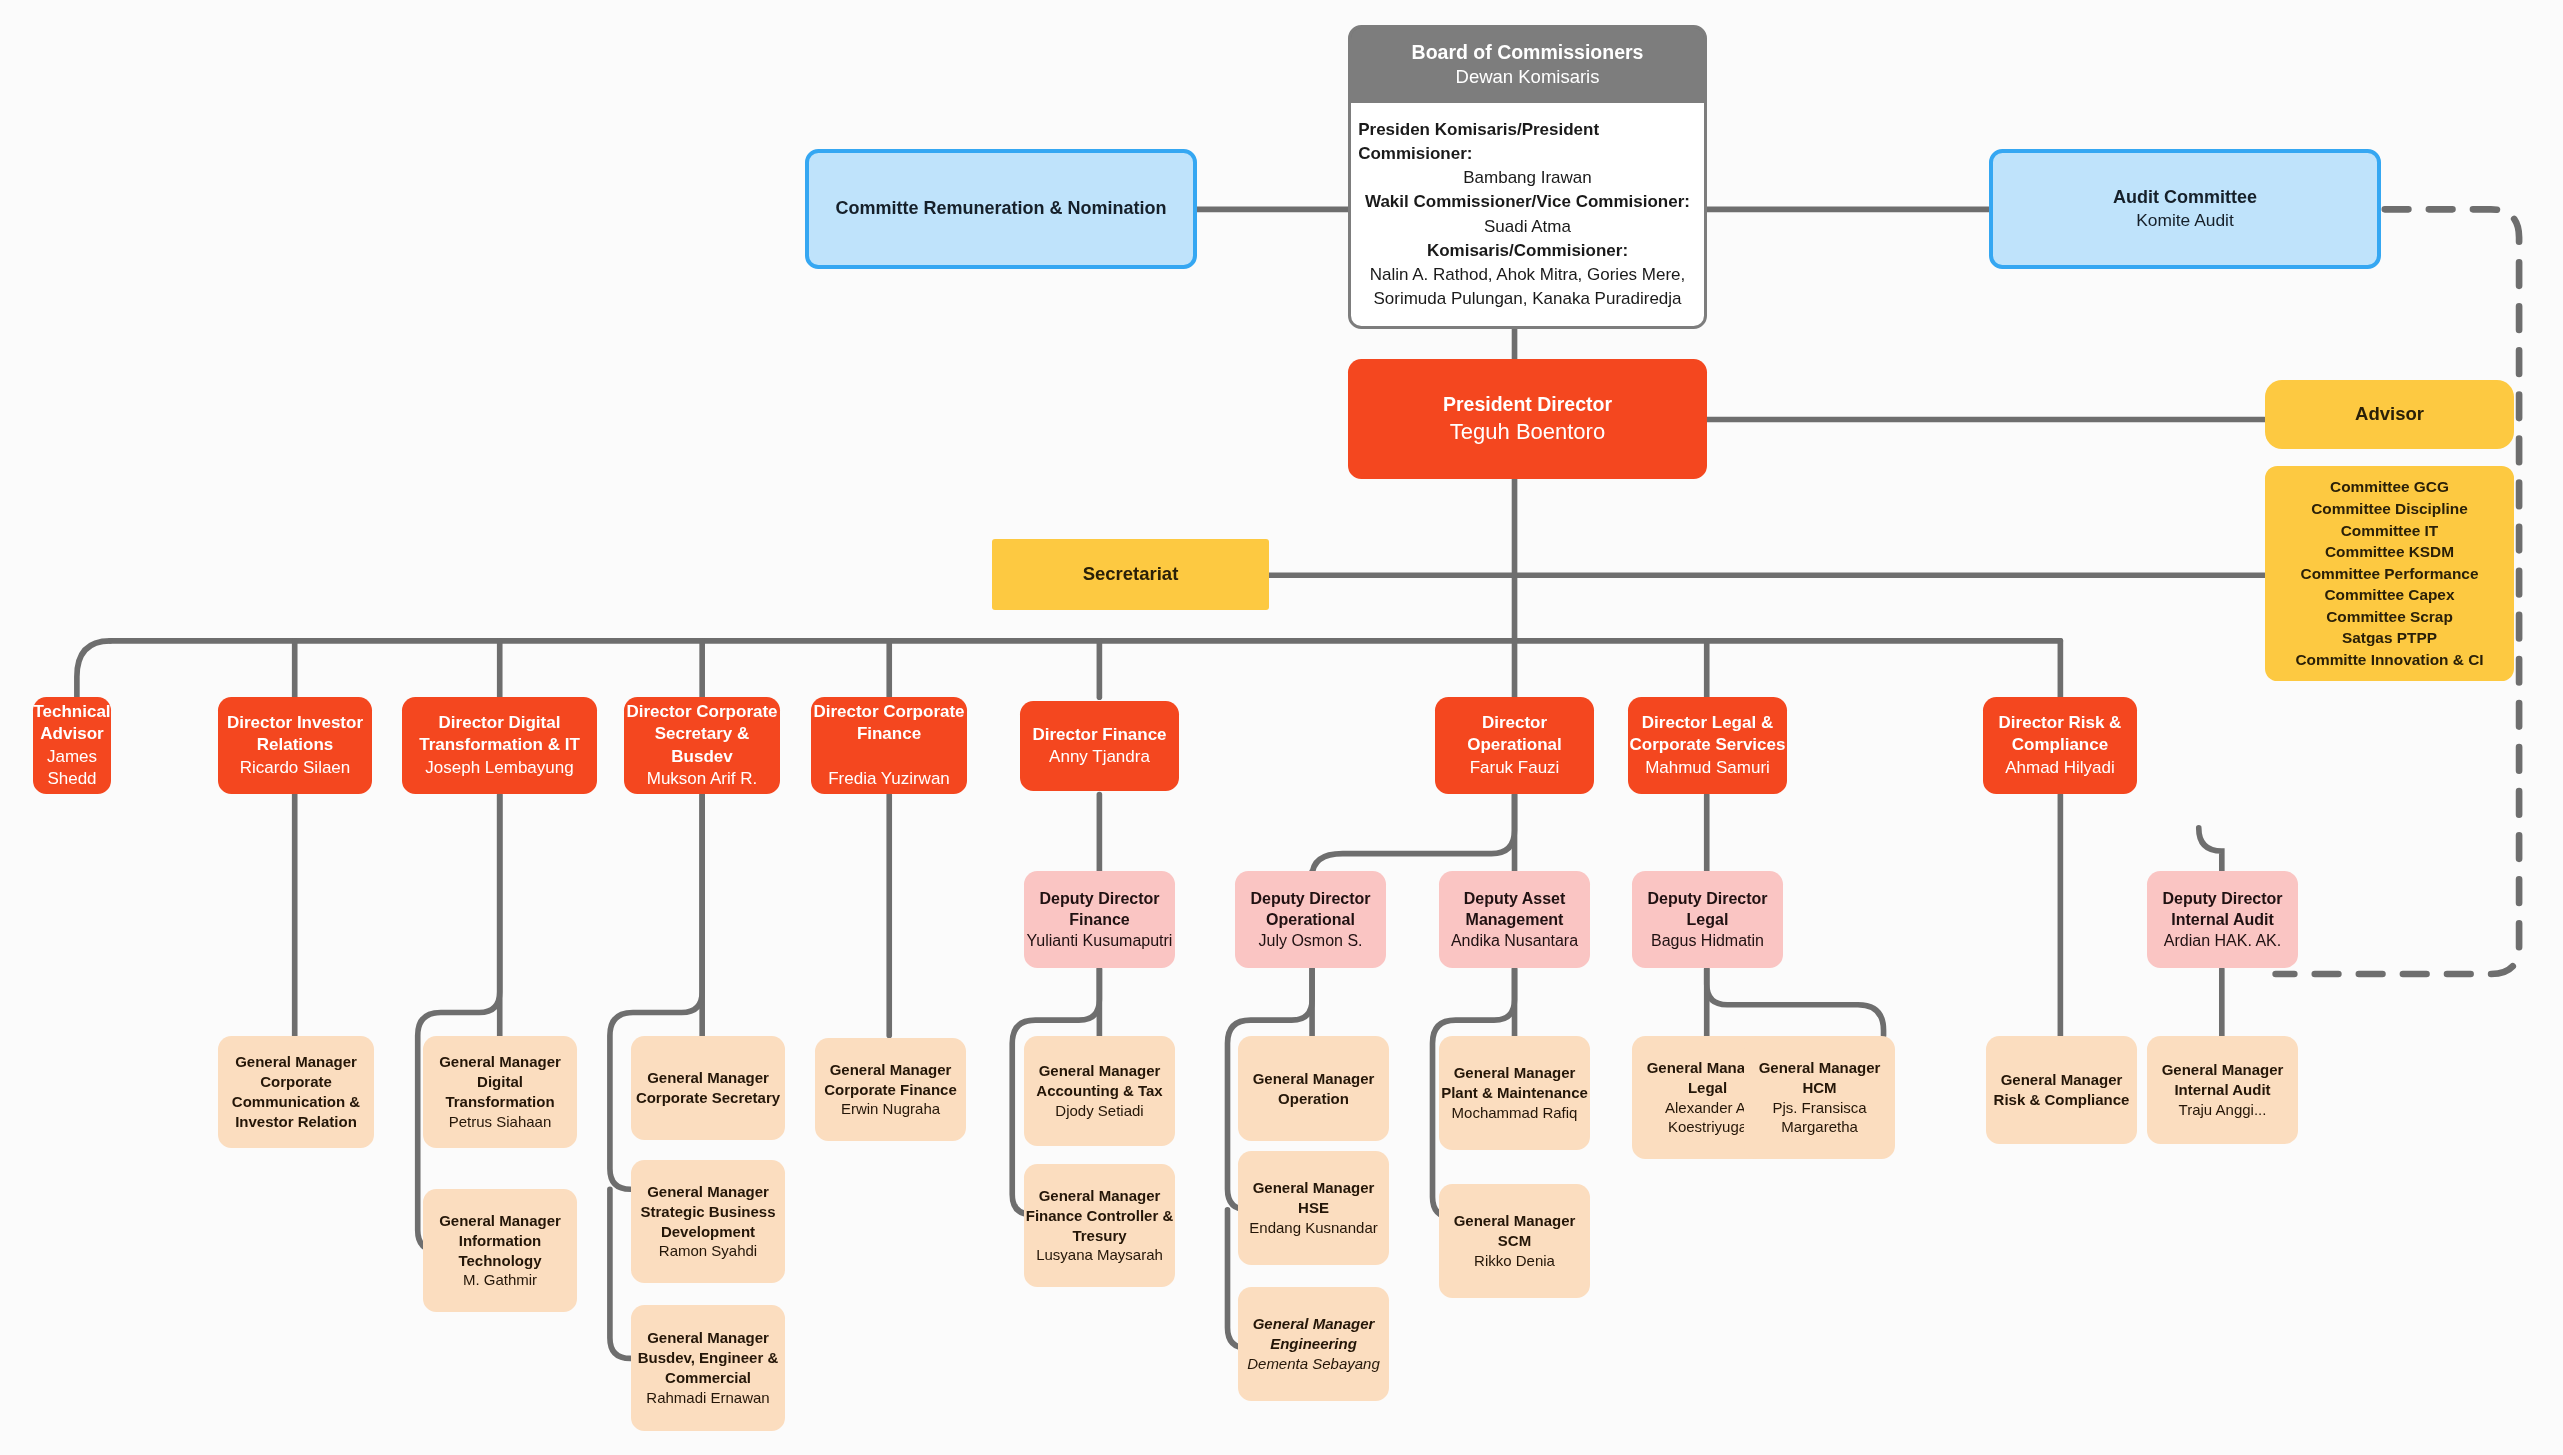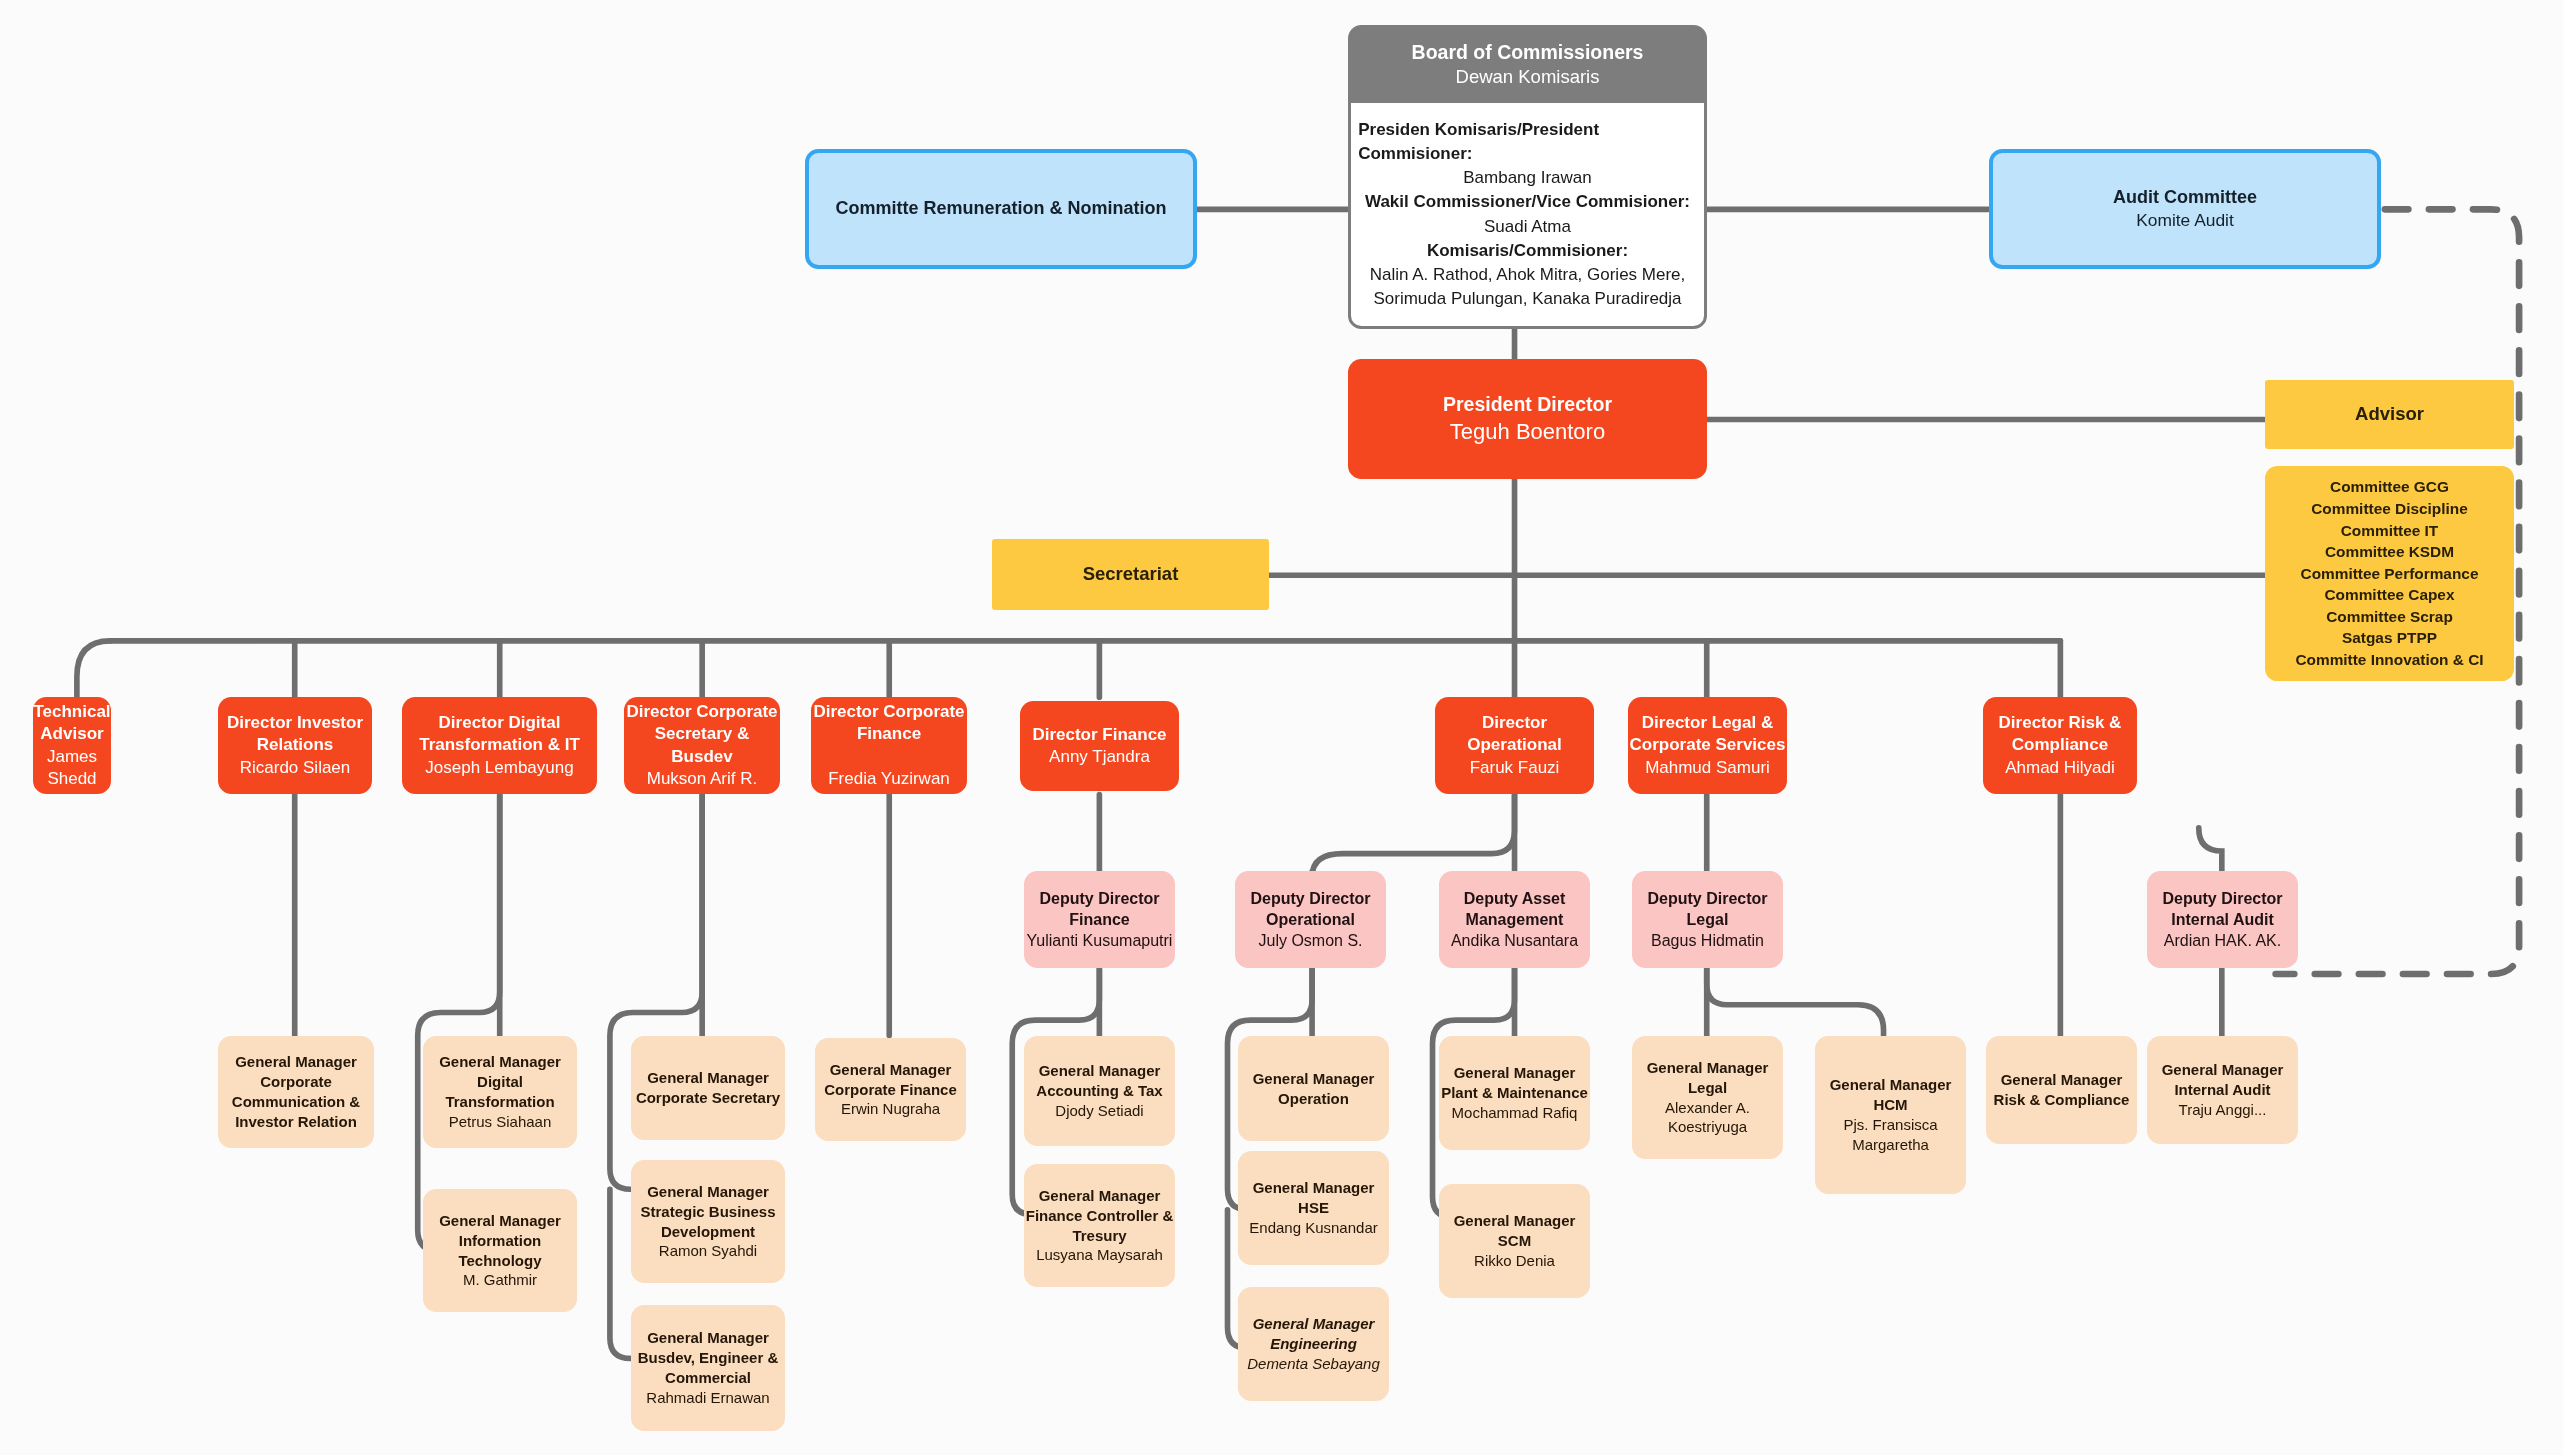--- a/index.html
+++ b/index.html
@@ -143,21 +143,21 @@
   <div class="node blue" style="left:1989px;top:149px;width:392px;height:120px;">
     <div class="t">Audit Committee</div>
     <div class="s">Komite Audit</div>
   </div>
 
   <div class="node redbig" style="left:1348px;top:359px;width:359px;height:120px;">
     <div class="t">President Director</div>
     <div class="s">Teguh Boentoro</div>
   </div>
 
-  <div class="node yellow" style="left:2265px;top:380px;width:249px;height:69px;border-radius:3px;">
+  <div class="node yellow" style="left:2265px;top:380px;width:249px;height:69px;border-radius:17px;">
     <div class="t">Advisor</div>
   </div>
 
   <div class="node yellow" style="left:992px;top:539px;width:277px;height:71px;border-radius:3px;">
     <div class="t">Secretariat</div>
   </div>
 
   <div class="node yellow" style="left:2265px;top:466px;width:249px;height:215px;border-radius:12.3px;">
     <div class="line">Committee GCG</div>
     <div class="line">Committee Discipline</div>
@@ -308,21 +308,21 @@
   <div class="node peach" style="left:1439px;top:1184px;width:151px;height:114px;">
     <div class="t">General Manager SCM</div>
     <div class="s">Rikko Denia</div>
   </div>
 
   <div class="node peach" style="left:1632px;top:1036px;width:151px;height:123px;">
     <div class="t">General Manager Legal</div>
     <div class="s">Alexander A. Koestriyuga</div>
   </div>
 
-  <div class="node peach" style="left:1815px;top:1036px;width:151px;height:158px;">
+  <div class="node peach" style="left:1744px;top:1036px;width:151px;height:123px;">
     <div class="t">General Manager HCM</div>
     <div class="s">Pjs. Fransisca Margaretha</div>
   </div>
 
   <div class="node peach" style="left:1986px;top:1036px;width:151px;height:108px;">
     <div class="t">General Manager Risk &amp; Compliance</div>
     <div class="s"></div>
   </div>
 
   <div class="node peach" style="left:2147px;top:1036px;width:151px;height:108px;">

